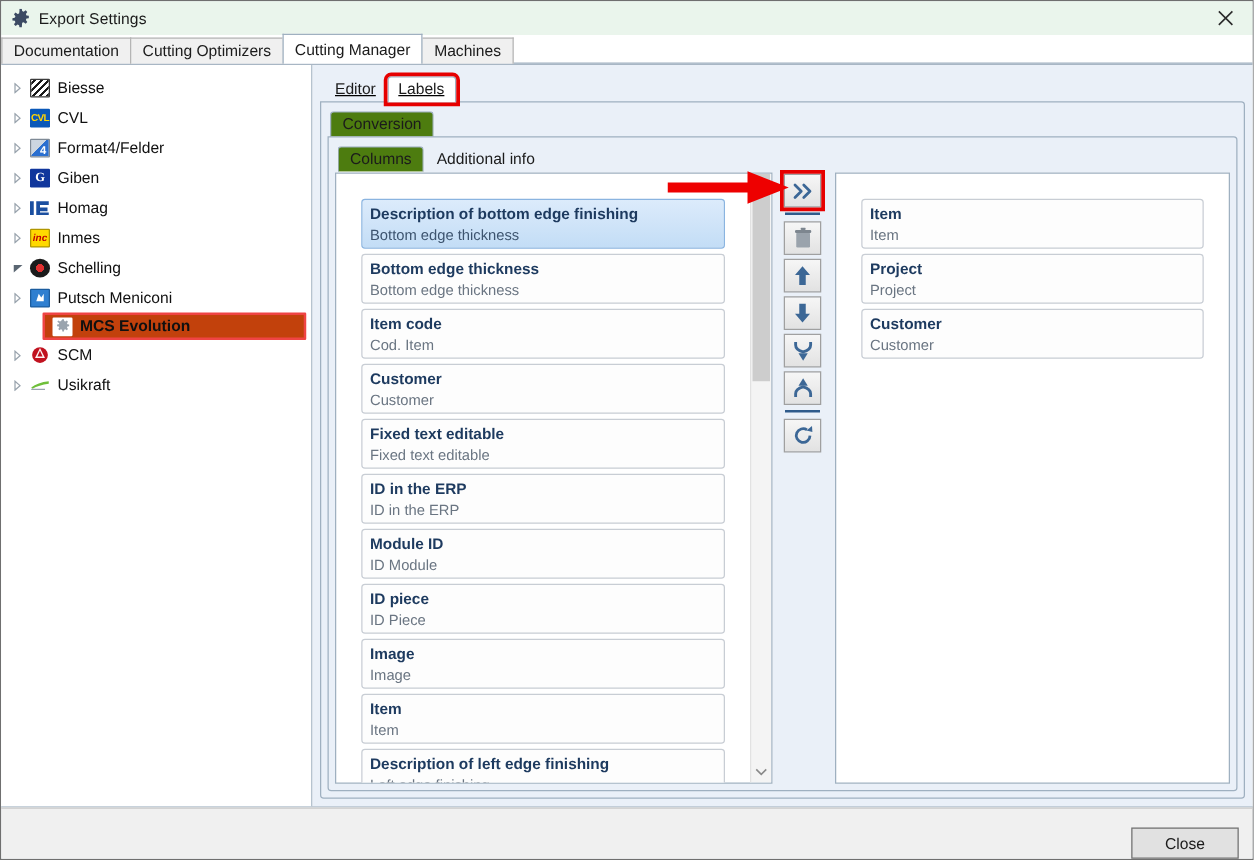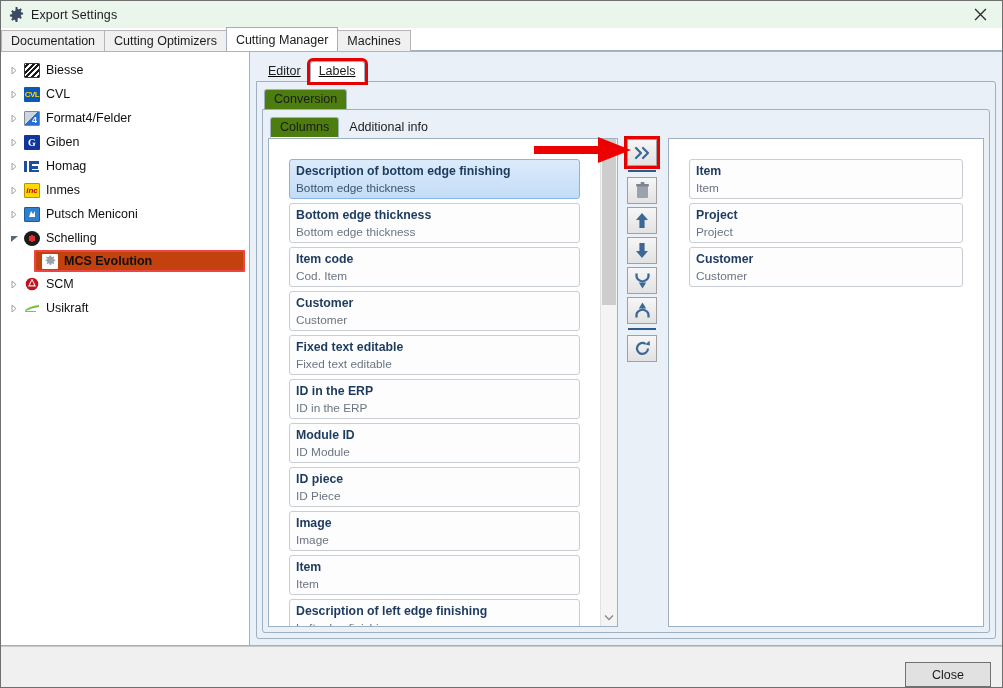--- a/index.html
+++ b/index.html
@@ -397,44 +397,44 @@
             </svg>
           </span>
         <span class="ico">
             <span class="ic-box ic-inmes">inc</span>
           </span>
         <span>Inmes</span>
       </div>
 
       <div class="tnode">
         <span class="exp">
+            <svg width="9" height="9" viewBox="0 0 9 9">
+              <path fill="#5a6672" d="M1 2 L8 2 L1 8 Z"></path>
+            </svg>
+          </span>
+        <span class="ico">
+            <span class="ic-box ic-schelling"></span>
+          </span>
+        <span>Schelling</span>
+      </div>
+
+      <div class="tnode">
+        <span class="exp">
             <svg width="8" height="9" viewBox="0 0 8 9">
               <path fill="none" stroke="#9aa4ae" stroke-width="1" d="M2 1 L6 4.5 L2 8 Z"></path>
             </svg>
           </span>
         <span class="ico">
           <span class="ic-box ic-putsch">
               <svg width="10" height="10" viewBox="0 0 10 10">
                 <path fill="#ffffff" d="M2 8 L4 2 L6 5 L8 2 L8 8 Z"></path>
               </svg>
             </span>
         </span>
         <span>Putsch Meniconi</span>
-      </div>
-
-      <div class="tnode">
-        <span class="exp">
-            <svg width="9" height="9" viewBox="0 0 9 9">
-              <path fill="#5a6672" d="M1 2 L8 2 L1 8 Z"></path>
-            </svg>
-          </span>
-        <span class="ico">
-            <span class="ic-box ic-schelling"></span>
-          </span>
-        <span>Schelling</span>
       </div>
 
       <div class="tnode child">
         <span class="ico">
           <span class="ic-box ic-mcs">
             <svg width="13" height="13" viewBox="0 0 16 16">
               <path fill="#9aa4ae" d="M8 5.6A2.4 2.4 0 1 0 8 10.4 2.4 2.4 0 0 0 8 5.6zm0 1.3a1.1 1.1 0 1 1 0 2.2 1.1 1.1 0 0 1 0-2.2z"></path>
               <path fill="#9aa4ae" d="M7.2.6h1.6l.26 1.7 1.1.46 1.45-1.02 1.18 1.18-1.02 1.45.46 1.1 1.7.26v1.6l-1.7.26-.46 1.1 1.02 1.45-1.18 1.18-1.45-1.02-1.1.46-.26 1.7H7.2l-.26-1.7-1.1-.46-1.45 1.02-1.18-1.18 1.02-1.45-.46-1.1-1.7-.26v-1.6l1.7-.26.46-1.1L2.21 2.92 3.39 1.74l1.45 1.02 1.1-.46z"></path>
             </svg>
           </span>

